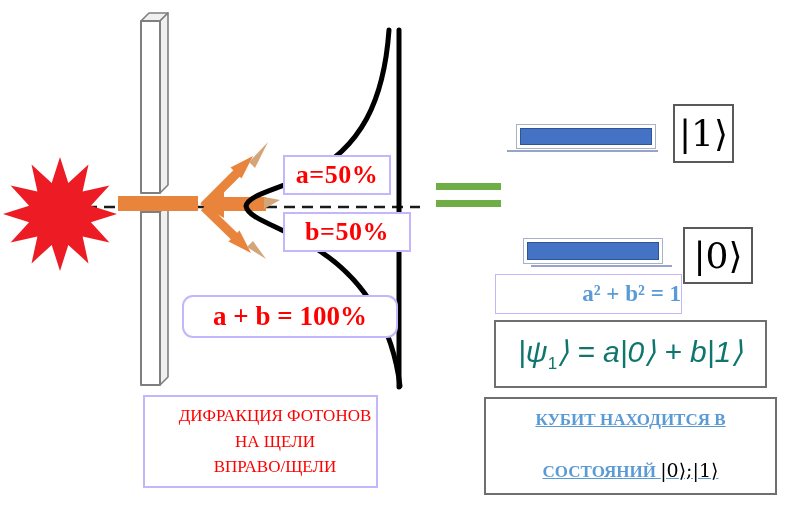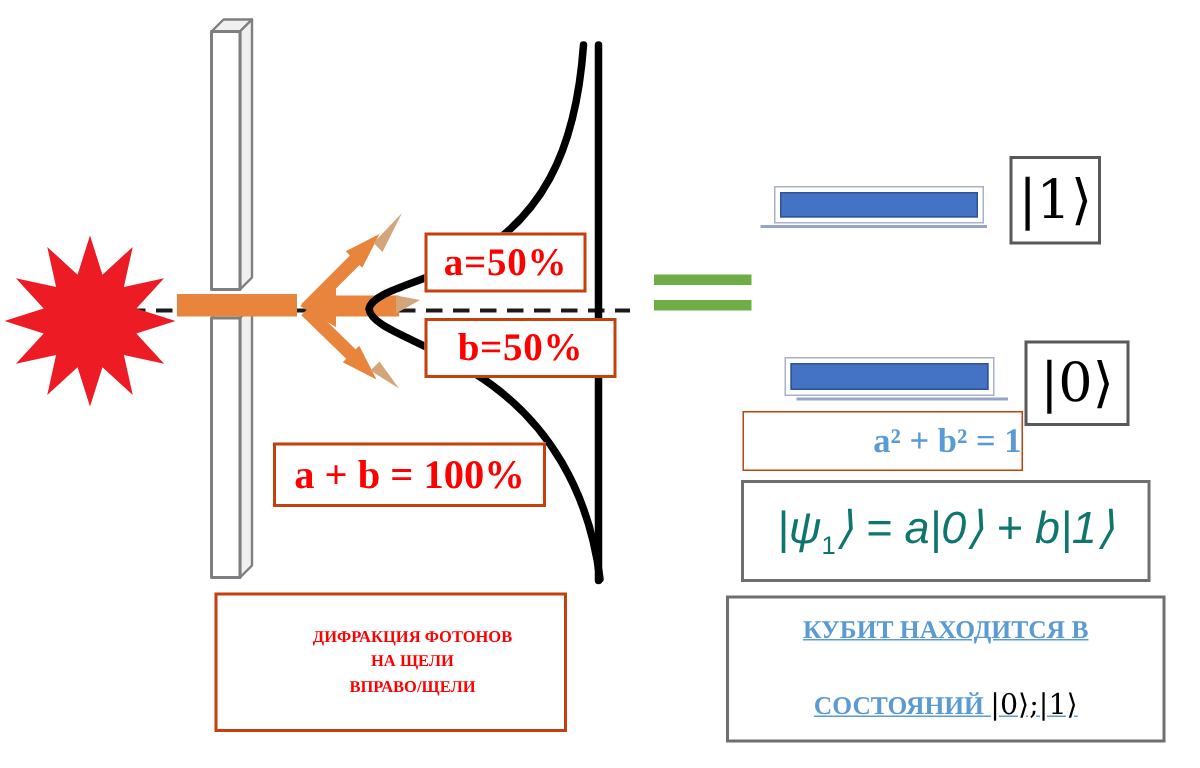--- a/index.html
+++ b/index.html
@@ -12,25 +12,25 @@
   .slit-face{fill:#ffffff;stroke:#7f7f7f;stroke-width:2;stroke-linejoin:round;}
   .slit-side{fill:#f0f0f0;stroke:#7f7f7f;stroke-width:1.6;stroke-linejoin:round;}
   .beam{fill:var(--orange);}
   .arrow-shaft{stroke:var(--orange);stroke-width:9;fill:none;}
   .arrow-head{fill:var(--orange);}
   .arrow-tip{fill:var(--orange_tip);}
   .curve{fill:none;stroke:#000;stroke-width:5;stroke-linecap:round;}
   .dash{stroke:#1a1a1a;stroke-width:2.6;stroke-dasharray:11 7;fill:none;}
 
   
-  .box{position:absolute;background:#fff;border:2px solid #c2410c;
+  .box{position:absolute;background:#fff;border:2px solid #c4b5fd;
        display:flex;align-items:center;justify-content:center;text-align:center;box-sizing:border-box;}
   .red-label{color:var(--red_text);font-weight:bold;font-size:26px;letter-spacing:.5px;}
   .sum-label{color:var(--red_text);font-weight:bold;font-size:27px;}
-  .caption-red{color:var(--red_text);font-weight:bold;font-size:11px;line-height:1.5;margin-left:29px;}
+  .caption-red{color:var(--red_text);font-weight:normal;font-size:17px;line-height:1.5;margin-left:29px;}
   .caption-blue{color:var(--blue_text);font-weight:bold;font-size:17px;line-height:1.45;text-decoration:underline;}
 
   
   .equals{position:absolute;left:436px;top:183px;width:65px;height:24px;}
   .equals .bar{position:absolute;left:0;width:65px;height:7px;background:var(--green);}
   .equals .bar.b2{top:17px;} .equals .bar.b1{top:0;}
 
   
   .level-frame{position:absolute;background:#fff;border:1px solid #a8b1c8;box-sizing:border-box;padding:3px;}
   .level-bar{width:100%;height:100%;background:var(--bar_blue);border:1px solid var(--bar_blue_dark);box-sizing:border-box;}
@@ -89,21 +89,21 @@
     <path class="curve" d="M 389 30 C 384 100 362 148 306 176 C 276 190 248 195 246 206 C 248 219 280 226 315 248 C 367 280 393 330 400 386"></path>
     <path class="curve" d="M 399 30 L 399 387"></path>
   </svg>
 
   <div class="box" style="left:283px;top:155px;width:108px;height:40px;">
     <span class="red-label">a=50%</span>
   </div>
   <div class="box" style="left:283px;top:212px;width:128px;height:40px;">
     <span class="red-label">b=50%</span>
   </div>
-  <div class="box" style="left:182px;top:295px;width:182px;height:43px;">
+  <div class="box" style="left:182px;top:295px;width:216px;height:43px;border-radius:11px;">
     <span class="sum-label">a + b = 100%</span>
   </div>
 
   <div class="box" style="left:143px;top:395px;width:235px;height:93px;">
     <div class="caption-red">
       <span>ДИФРАКЦИЯ ФОТОНОВ</span><br>
       <span>НА ЩЕЛИ</span><br>
       <span>ВПРАВО/ЩЕЛИ</span>
     </div>
   </div>

